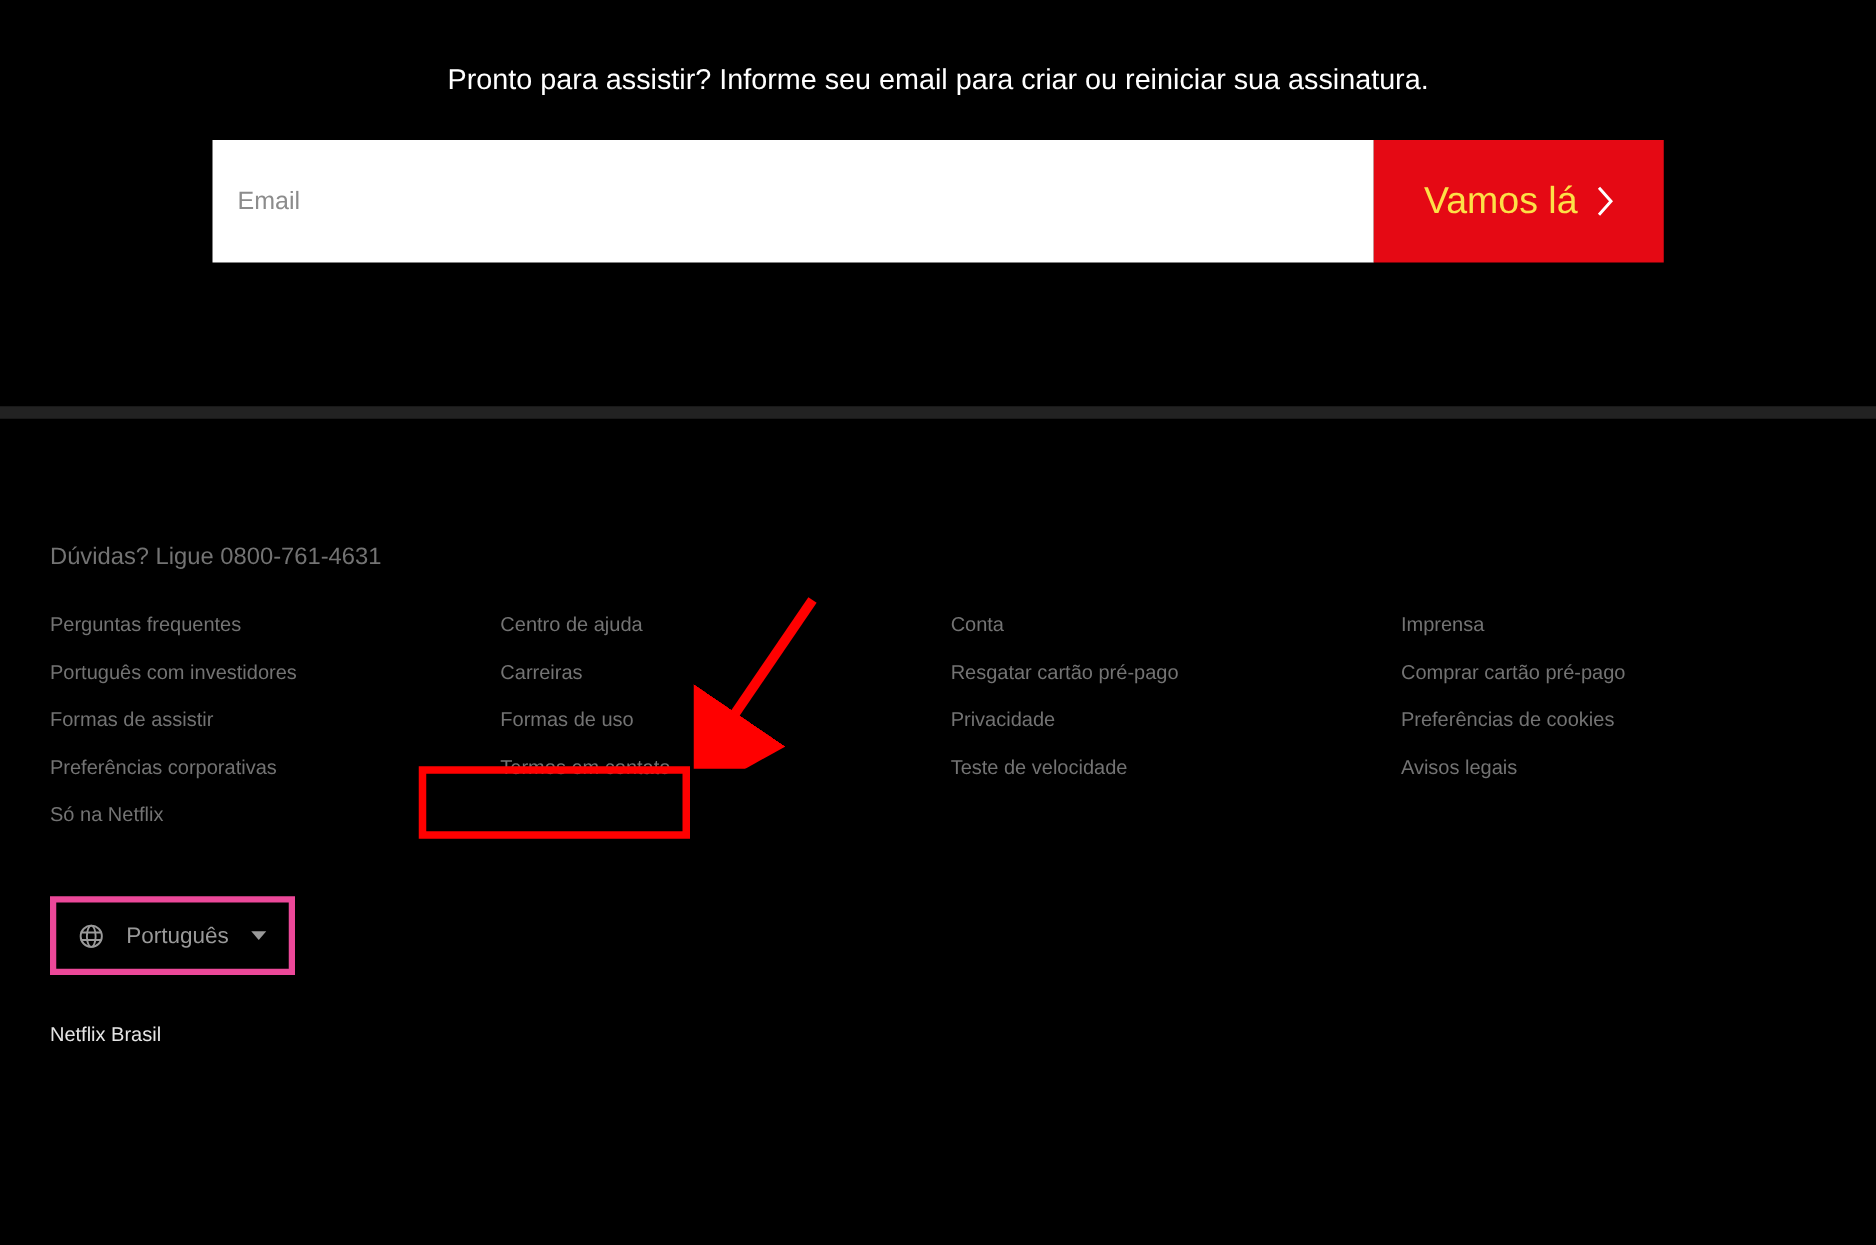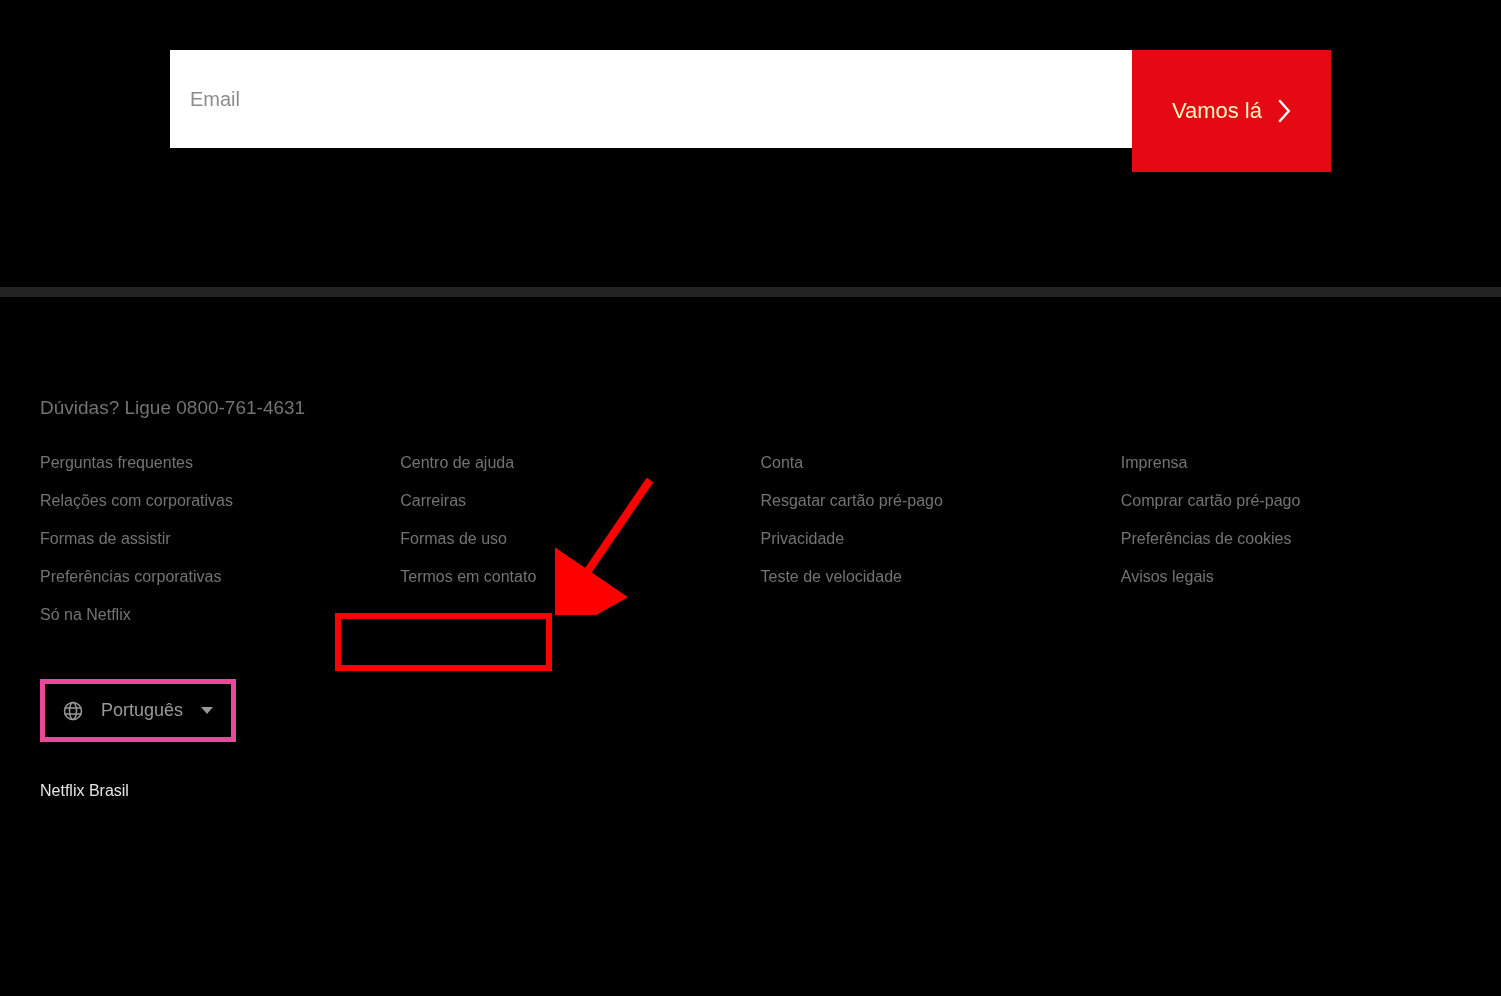--- a/index.html
+++ b/index.html
@@ -42,26 +42,26 @@
     }
     .email-input::placeholder {
       color: #8c8c8c;
     }
     .cta-button {
       display: flex;
       align-items: center;
       justify-content: center;
       gap: 15px;
       background: #e50914;
-      color: #fef9c3;
+      color: #fde047;
       border: none;
-      font-size: 22px;
+      font-size: 30px;
       padding: 0 40px;
       cursor: pointer;
-      height: 122px;
+      height: 98px;
     }
     .chevron-right {
       width: 14px;
       height: 24px;
     }
     .divider {
       height: 10px;
       background: #222;
       margin-top: 115px;
     }
@@ -121,20 +121,21 @@
     }
     .annotation-arrow {
       position: absolute;
       pointer-events: none;
     }
   </style>
 </head>
 <body>
 
 <div class="hero-section">
+  <p class="cta-text">Pronto para assistir? Informe seu email para criar ou reiniciar sua assinatura.</p>
   <div class="signup-form">
     <input type="email" class="email-input" placeholder="Email" style="">
     <button class="cta-button">
       <span>Vamos lá</span>
       <svg class="chevron-right" viewBox="0 0 10 20" fill="none">
         <path d="M1 1 L9 10 L1 19" stroke="#fff" stroke-width="2" fill="none"></path>
       </svg>
     </button>
   </div>
 </div>
@@ -143,21 +144,21 @@
 
 <div class="footer">
   <p class="footer-top">Dúvidas? Ligue 0800-761-4631</p>
   
   <div class="footer-links">
     <a class="footer-link">Perguntas frequentes</a>
     <a class="footer-link">Centro de ajuda</a>
     <a class="footer-link">Conta</a>
     <a class="footer-link">Imprensa</a>
 
-    <a class="footer-link">Relações com corporativas</a>
+    <a class="footer-link">Português com investidores</a>
     <a class="footer-link">Carreiras</a>
     <a class="footer-link">Resgatar cartão pré-pago</a>
     <a class="footer-link">Comprar cartão pré-pago</a>
 
     <a class="footer-link">Formas de assistir</a>
     <a class="footer-link">Formas de uso</a>
     <a class="footer-link">Privacidade</a>
     <a class="footer-link">Preferências de cookies</a>
 
     <a class="footer-link">Preferências corporativas</a>

